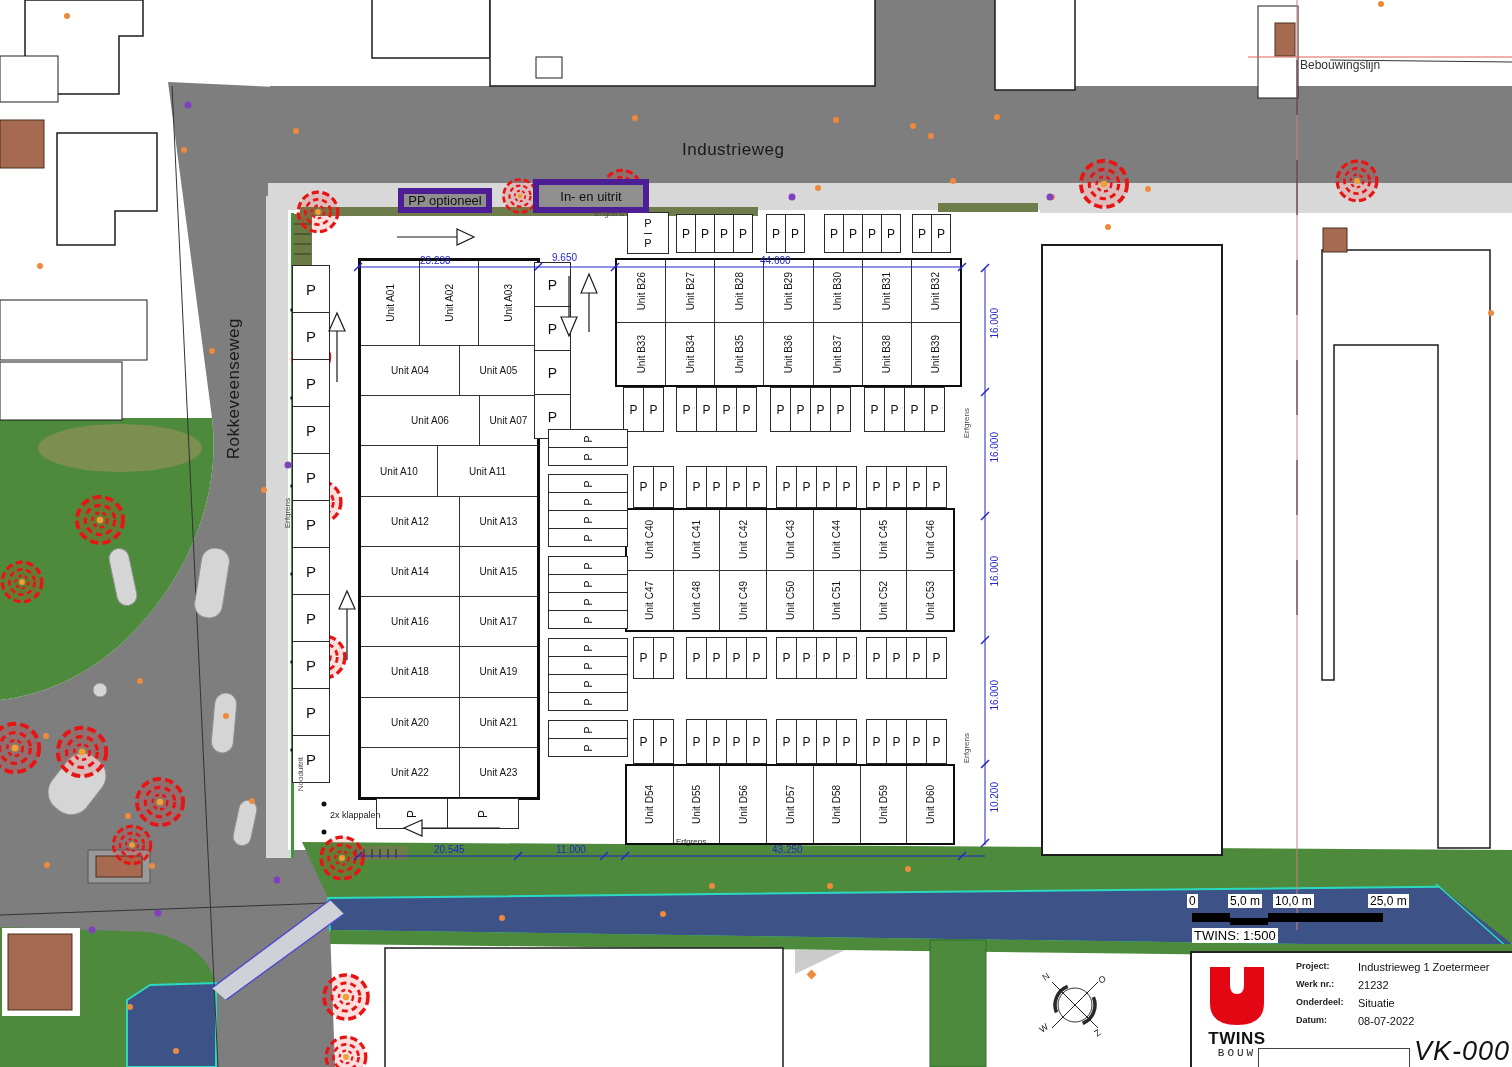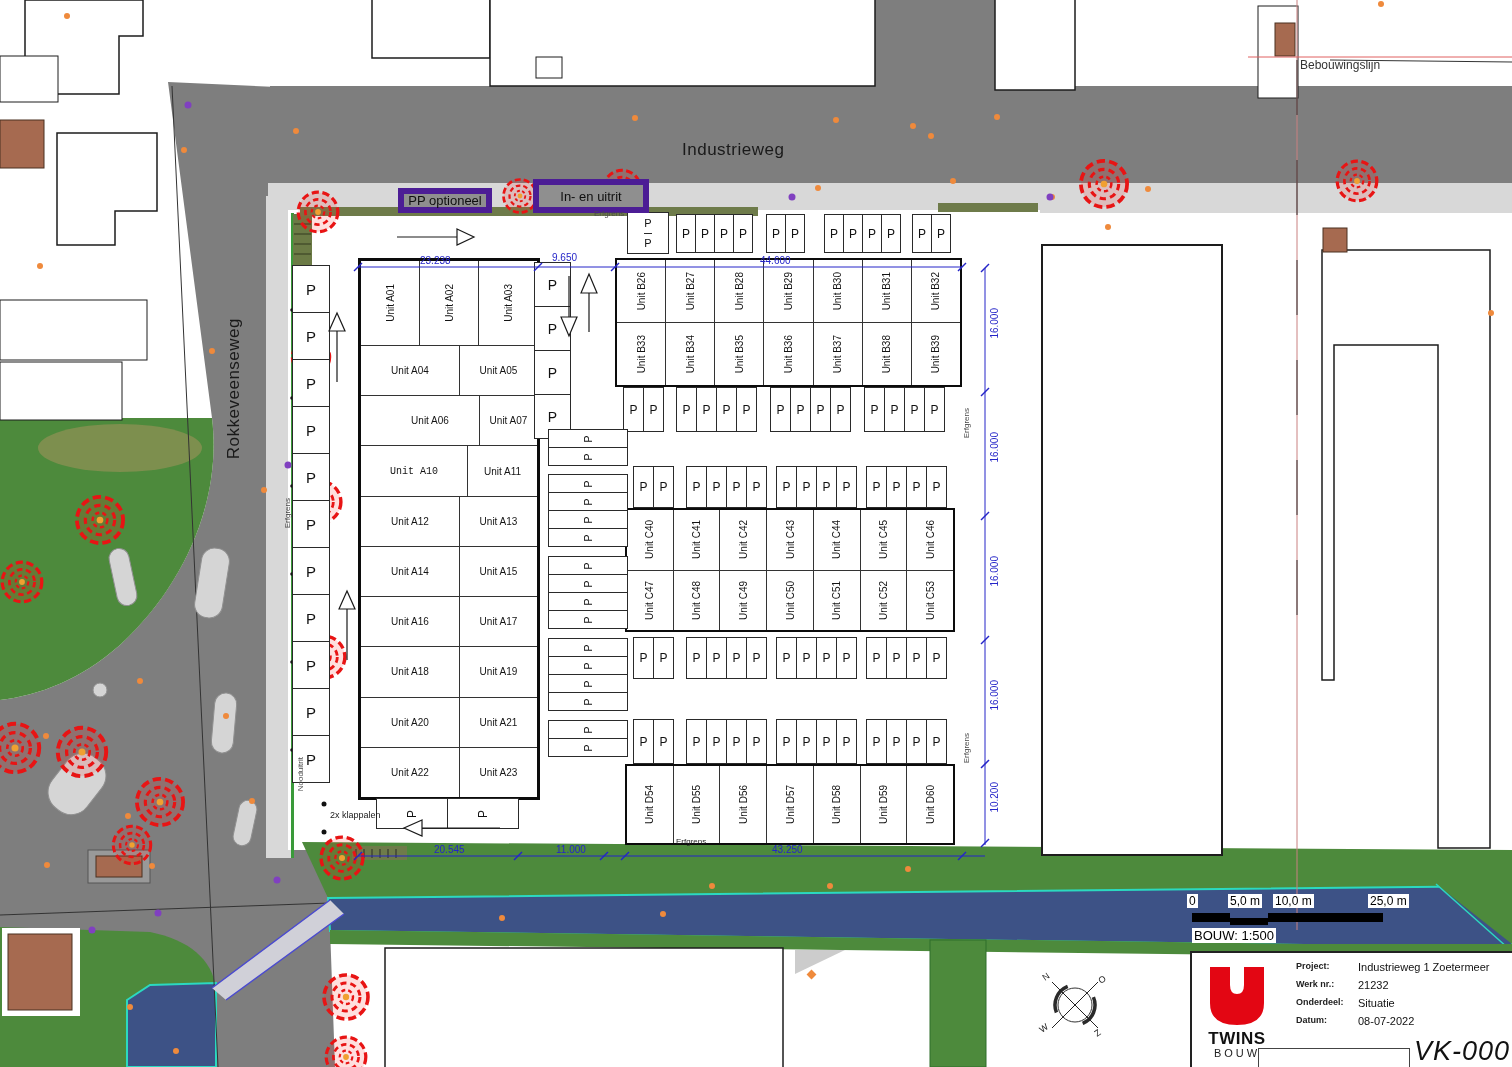--- a/index.html
+++ b/index.html
@@ -29,21 +29,21 @@
   #titleblock{position:absolute;left:1190px;top:951px;width:322px;height:116px;background:#fff;
               border-top:2px solid #222;border-left:2px solid #222;box-sizing:border-box;z-index:6;}
   .tb-row{position:absolute;left:104px;height:16px;display:flex;}
   .tb-lab{font-weight:bold;font-size:9px;color:#222;width:62px;}
   .tb-val{font-size:11px;color:#111;white-space:nowrap;}
   #vk{position:absolute;right:2px;bottom:0;font-size:27px;color:#111;letter-spacing:1px;font-style:italic;}
   #tb-box{position:absolute;left:66px;top:95px;width:150px;height:30px;border:1.5px solid #444;}
   #logo-twins{position:absolute;left:10px;top:76px;width:70px;text-align:center;font-weight:bold;
               font-size:17px;letter-spacing:.5px;color:#111;}
   #logo-bouw{position:absolute;left:10px;top:94px;width:70px;text-align:center;font-size:11px;
-             letter-spacing:3px;color:#222;}
+             letter-spacing:3px;color:#222;font-family:Liberation Mono, monospace;}
   #compass{position:absolute;left:1030px;top:967px;z-index:6;}
 </style>
 </head>
 <body>
 
 <div id="plan">
 
   <svg id="base" width="1512" height="1067" viewBox="0 0 1512 1067">
     <defs>
       <g id="tree">
@@ -308,21 +308,21 @@
   <div class="dim" style="left:772px;top:844px;">43.250</div>
 
   <div id="scalebar">
     <div class="sb-lab" style="left:3px;top:4px;">0</div>
     <div class="sb-lab" style="left:44px;top:4px;">5,0 m</div>
     <div class="sb-lab" style="left:89px;top:4px;">10,0 m</div>
     <div class="sb-lab" style="left:184px;top:4px;">25,0 m</div>
     <div class="sb-bar" style="left:8px;top:23px;width:38px;height:9px;"></div>
     <div class="sb-bar" style="left:46px;top:28px;width:38px;height:7px;"></div>
     <div class="sb-bar" style="left:84px;top:23px;width:115px;height:9px;"></div>
-    <div class="sb-lab" style="left:8px;top:38px;font-size:13px;">BOUW: 1:500</div>
+    <div class="sb-lab" style="left:8px;top:38px;font-size:13px;">TWINS: 1:500</div>
   </div>
 
   <svg id="compass" width="90" height="80" viewBox="0 0 90 80">
     <circle cx="45" cy="38" r="17" fill="none" stroke="#333" stroke-width="1"></circle>
     <circle cx="45" cy="38" r="20" fill="none" stroke="#2a2a2a" stroke-width="3.5" stroke-dasharray="31.4 31.4" transform="rotate(-23 45 38)"></circle>
     <line x1="22" y1="15" x2="68" y2="61" stroke="#222" stroke-width="1"></line>
     <line x1="68" y1="15" x2="22" y2="61" stroke="#222" stroke-width="1"></line>
     <text x="15" y="14" font-size="9" fill="#222" transform="rotate(-35 15 14)">N</text>
     <text x="71" y="17" font-size="9" fill="#222" transform="rotate(-35 71 17)">O</text>
     <text x="12" y="66" font-size="9" fill="#222" transform="rotate(-35 12 66)">W</text>
@@ -379,21 +379,21 @@
       </div>
       <div style="display: flex; flex: 1 1 0%; min-height: 0px; border-bottom: 1px solid rgb(51, 51, 51); padding-left: 20px;">
         <div class="ucell" style="width: 99px; border-right: 1px solid rgb(51, 51, 51);">
           <span>Unit A06</span>
         </div>
         <div class="ucell" style="flex: 1 1 0%;">
           <span>Unit A07</span>
         </div>
       </div>
       <div style="display: flex; flex: 1 1 0%; min-height: 0px; border-bottom: 1px solid rgb(51, 51, 51);">
-        <div class="ucell" style="width: 107px; border-right: 1px solid rgb(51, 51, 51); font-family: Liberation Mono, monospace;">
+        <div class="ucell" style="width: 77px; border-right: 1px solid rgb(51, 51, 51);">
           <span>Unit A10</span>
         </div>
         <div class="ucell" style="flex: 1 1 0%;">
           <span>Unit A11</span>
         </div>
       </div>
       <div style="display: flex; flex: 1 1 0%; min-height: 0px; border-bottom: 1px solid rgb(51, 51, 51);">
         <div class="ucell" style="width: 99px; border-right: 1px solid rgb(51, 51, 51);">
           <span>Unit A12</span>
         </div>

